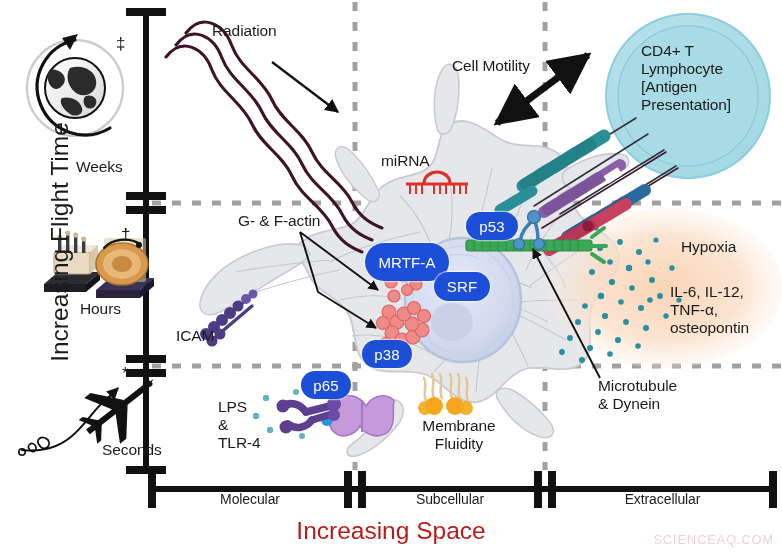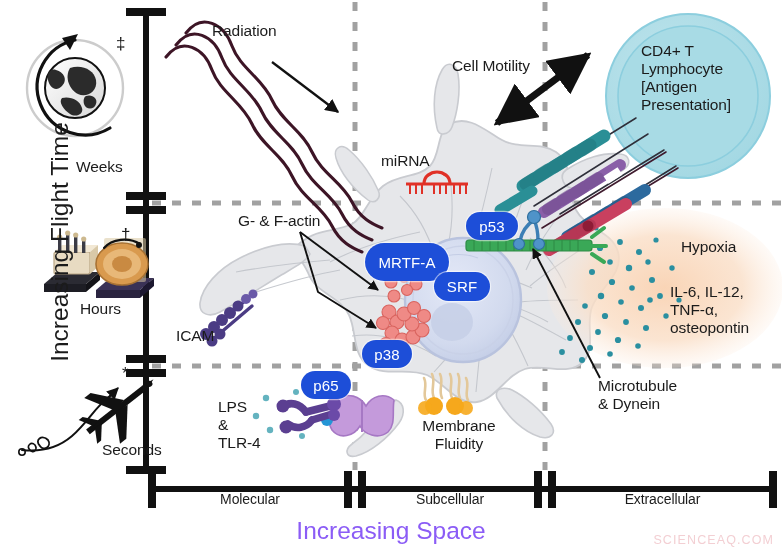--- a/index.html
+++ b/index.html
@@ -50,21 +50,21 @@
     font-size: 24.5px;
     color: #1b1b1b;
   }
   #xlabel {
     position: absolute;
     left: 0px;
     top: 517px;
     width: 782px;
     text-align: center;
     font-size: 24.5px;
-    color: #8b5cf6;
+    color: #b91c1c;
   }
 
   
   .badge {
     position: absolute;
     background: #1d4ed8;
     color: #ffffff;
     border-radius: 999px;
     display: flex;
     align-items: center;

